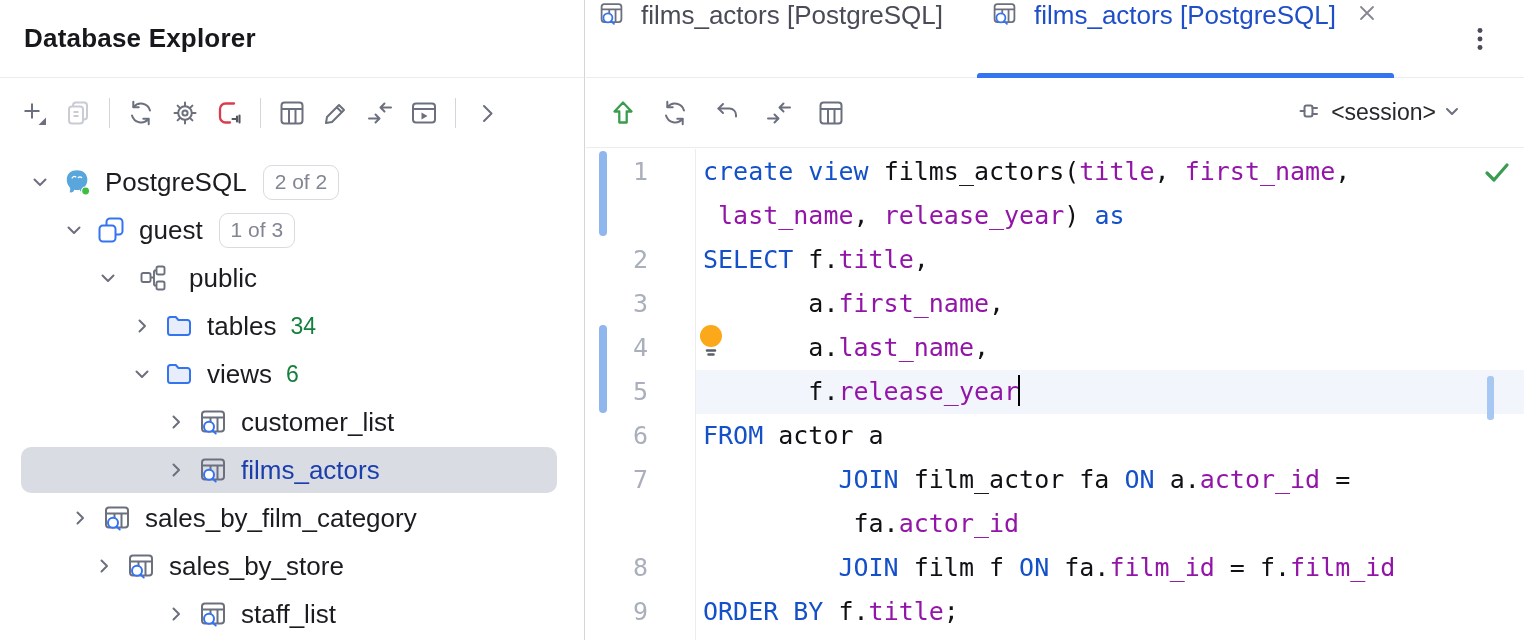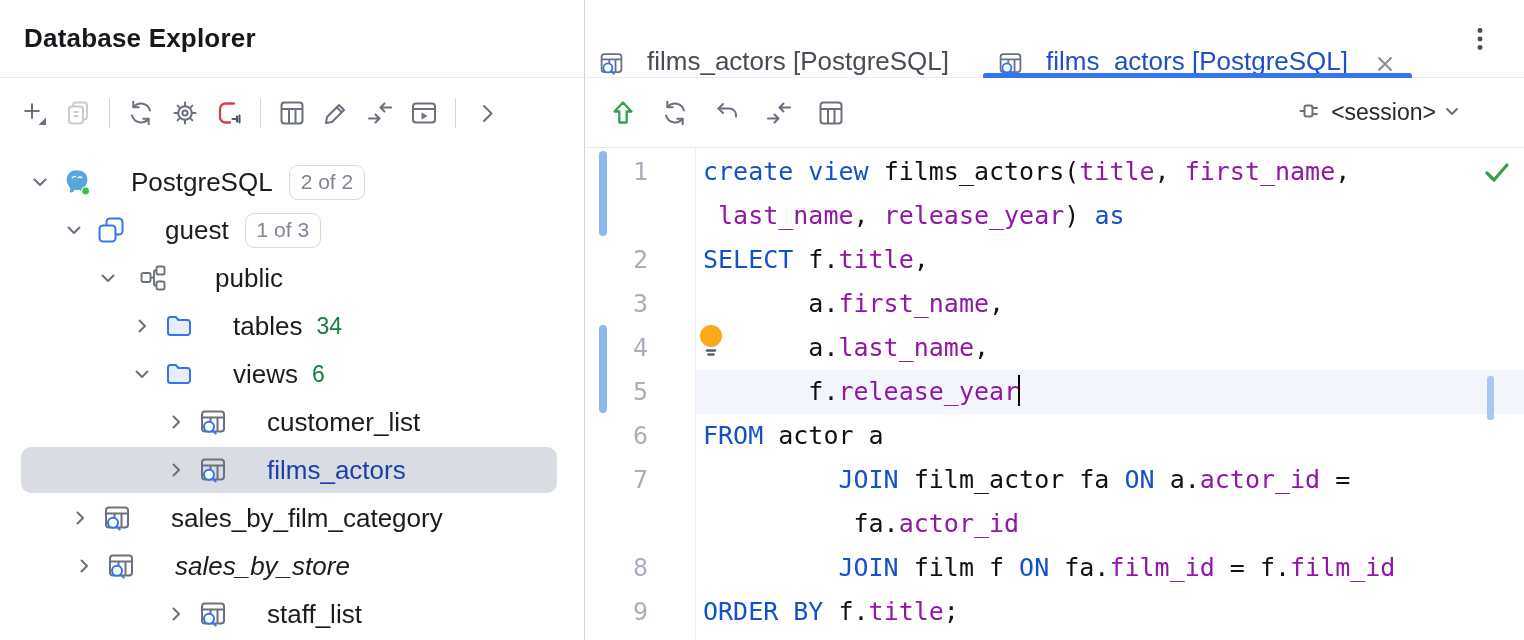--- a/index.html
+++ b/index.html
@@ -19,31 +19,31 @@
   .icon-btn svg { width:30px; height:30px; }
   .tb-divider { width:1px; height:30px; background:#D3D5DB; margin:0 9px; flex:0 0 1px; }
 
   .tree { padding-top:10px; font-size:26px; color:#1A1C1F; }
   .tree-row { position:relative; height:48px; display:flex; align-items:center; }
   .sel-bg { position:absolute; left:21px; top:1px; width:536px; height:46px; border-radius:10px;
             background:#D9DCE2; }
   .chev { flex:0 0 24px; width:24px; height:24px; margin-right:10px; position:relative; z-index:1; }
   .node-icon { flex:0 0 30px; width:30px; height:30px; margin-right:13px; position:relative; z-index:1; }
   .node-icon svg { width:30px; height:30px; }
-  .tree-label { position:relative; z-index:1; white-space:nowrap;margin-left:26px; }
+  .tree-label { position:relative; z-index:1; white-space:nowrap; }
   .tree-row.selected .tree-label { color:#1B3EAD; }
   .badge { position:relative; z-index:1; margin-left:16px; font-size:21px; color:#818594;
            border:1px solid #D9DBDF; border-radius:9px; padding:4px 11px 5px; white-space:nowrap; }
   .count { position:relative; z-index:1; margin-left:14px; font-size:23px; color:#15803d; }
 
   
   .right { position:absolute; left:586px; top:0; width:938px; height:640px; background:#fff; }
   .tabbar { height:78px; border-bottom:1px solid #EBECF0; display:flex; align-items:stretch;
             position:relative; }
-  .tab { display:flex; align-items:flex-end; padding:0 12px; gap:22px; position:relative; cursor:default; }
+  .tab { display:flex; align-items:flex-start; padding:0 12px; gap:16px; position:relative; cursor:default; }
   .tab-icon svg { width:27px; height:27px; display:block; }
   .tab-label { font-size:26px; color:#494B57; white-space:nowrap; }
   .tab.active { padding:0 14px; margin-left:22px; }
   .tab.active .tab-label { color:#1E4EC8; }
   .tab.active::after { content:""; position:absolute; left:0; right:0; bottom:-1px; height:5px;
                        background:#3574F0; border-radius:3px 3px 0 0; }
   .tab-close { border:none; background:none; width:26px; height:26px; display:flex; align-items:center;
                justify-content:center; padding:0; margin-left:2px; }
   .kebab-btn { margin-left:auto; margin-right:22px; align-self:center; }
 
@@ -244,21 +244,21 @@
               <path d="M9.5 6.5l5.5 5.5-5.5 5.5"></path>
             </svg></span>
           <span class="node-icon"><svg viewBox="0 0 30 30" fill="none">
               <rect x="4" y="4.5" width="22" height="20" rx="3" stroke="#6C707E" stroke-width="2"></rect>
               <path d="M4 10.5h22M12.5 10.5v14M19.5 10.5v14" stroke="#6C707E" stroke-width="2"></path>
               <circle cx="11" cy="19.8" r="5" fill="#fff" stroke="#3574F0" stroke-width="2"></circle>
               <path d="M14.7 23.5l3 3" stroke="#3574F0" stroke-width="2" stroke-linecap="round"></path>
             </svg></span>
           <span class="tree-label">sales_by_film_category</span>
         </div>
-        <div class="tree-row" style="padding-left: 72px; font-style: italic;">
+        <div class="tree-row" style="padding-left: 92px;">
           <span class="chev"><svg viewBox="0 0 24 24" width="24" height="24" fill="none" stroke="#6C707E" stroke-width="2" stroke-linecap="round" stroke-linejoin="round">
               <path d="M9.5 6.5l5.5 5.5-5.5 5.5"></path>
             </svg></span>
           <span class="node-icon"><svg viewBox="0 0 30 30" fill="none">
               <rect x="4" y="4.5" width="22" height="20" rx="3" stroke="#6C707E" stroke-width="2"></rect>
               <path d="M4 10.5h22M12.5 10.5v14M19.5 10.5v14" stroke="#6C707E" stroke-width="2"></path>
               <circle cx="11" cy="19.8" r="5" fill="#fff" stroke="#3574F0" stroke-width="2"></circle>
               <path d="M14.7 23.5l3 3" stroke="#3574F0" stroke-width="2" stroke-linecap="round"></path>
             </svg></span>
           <span class="tree-label">sales_by_store</span>

